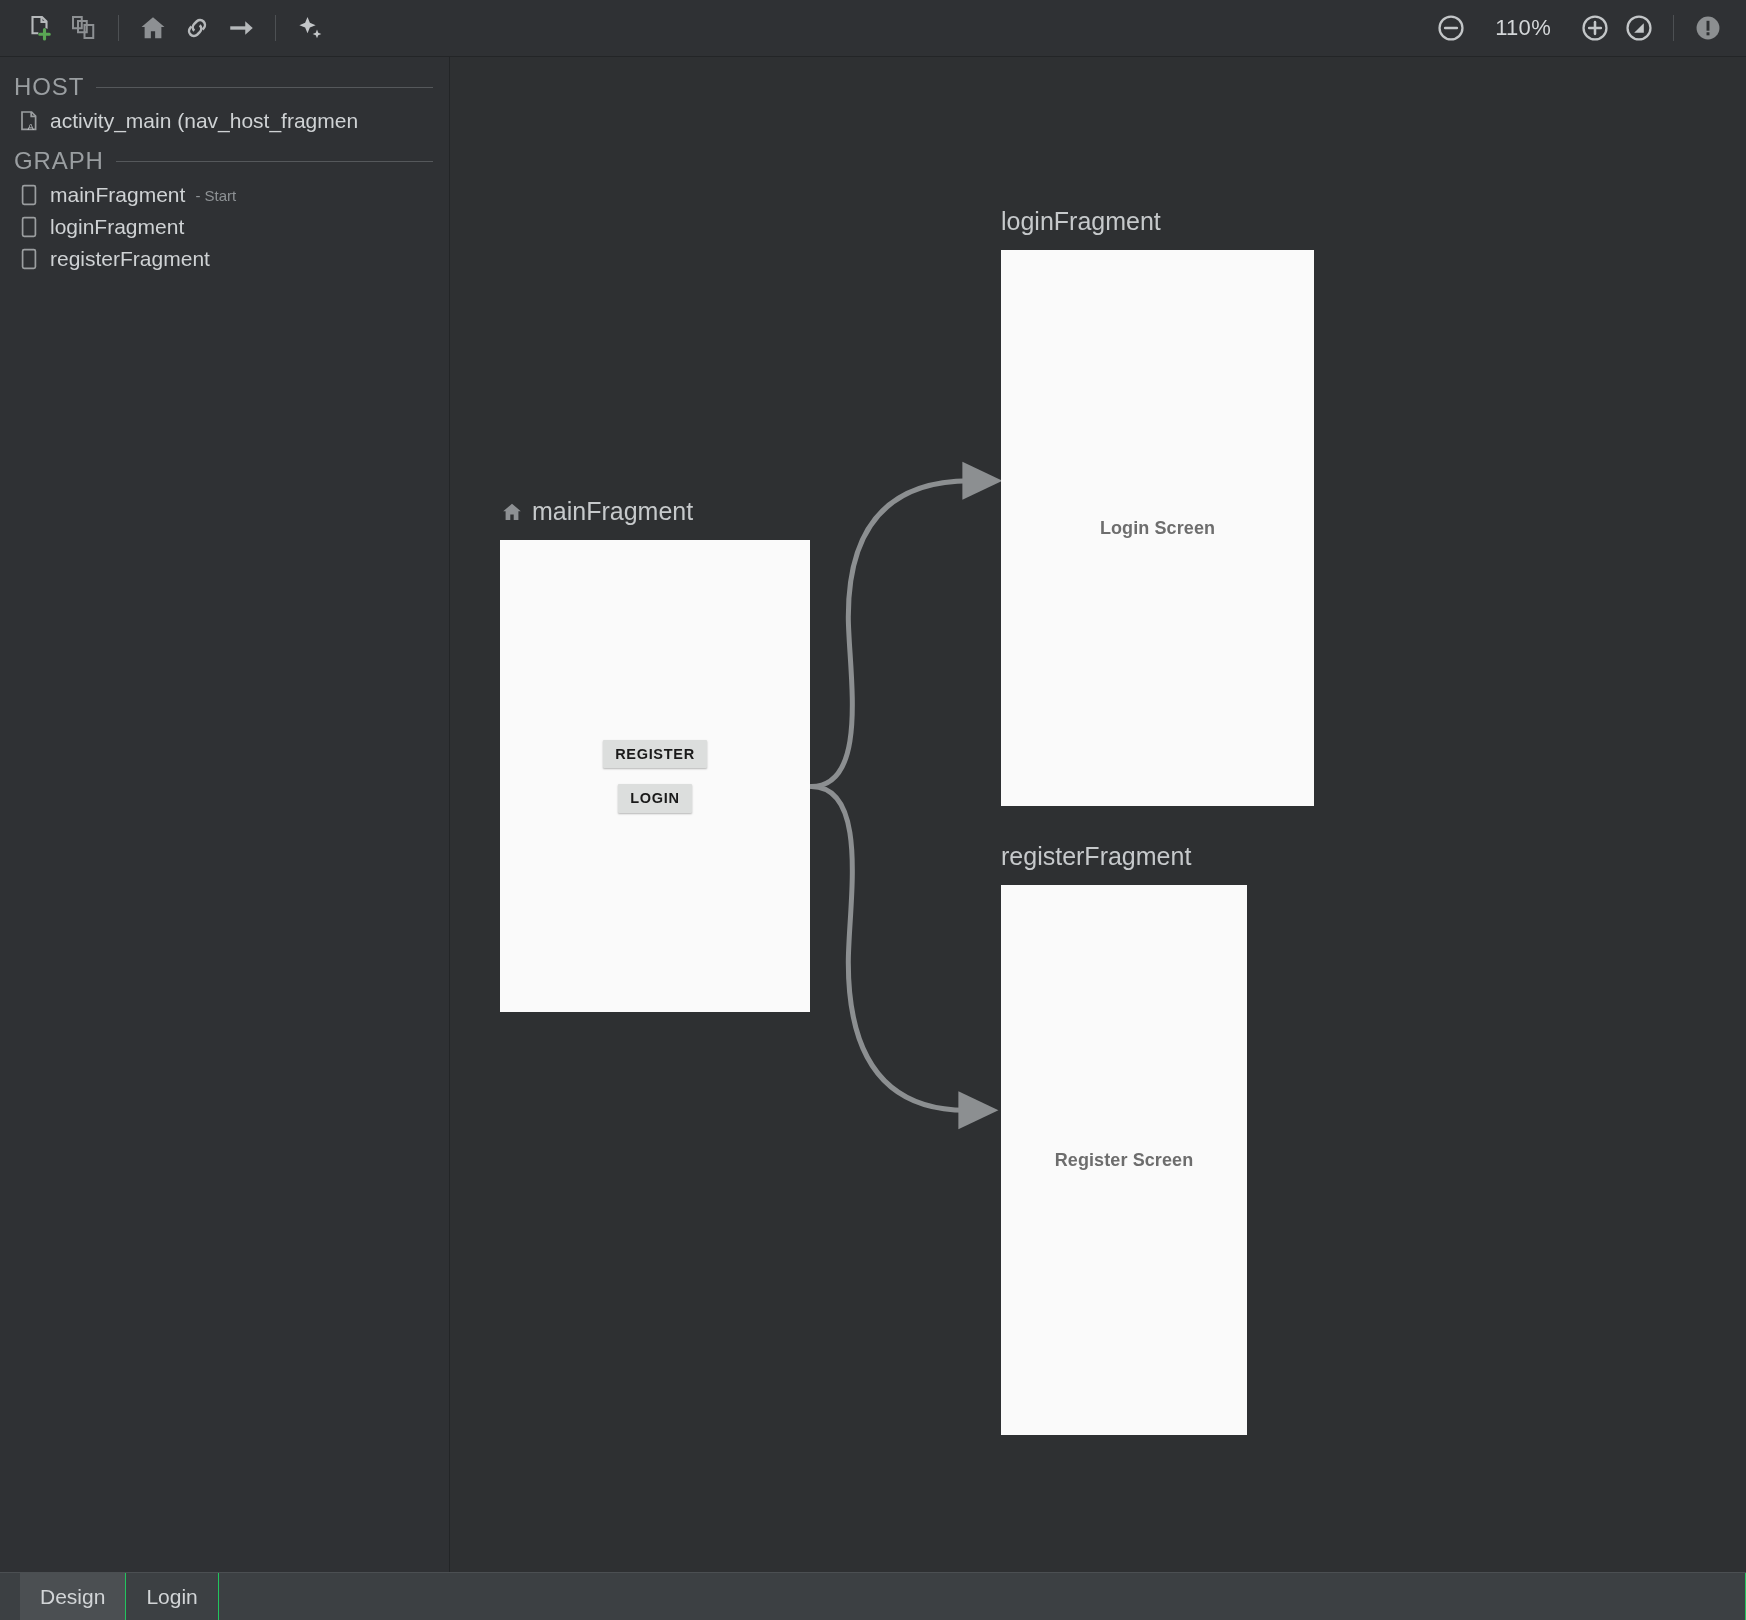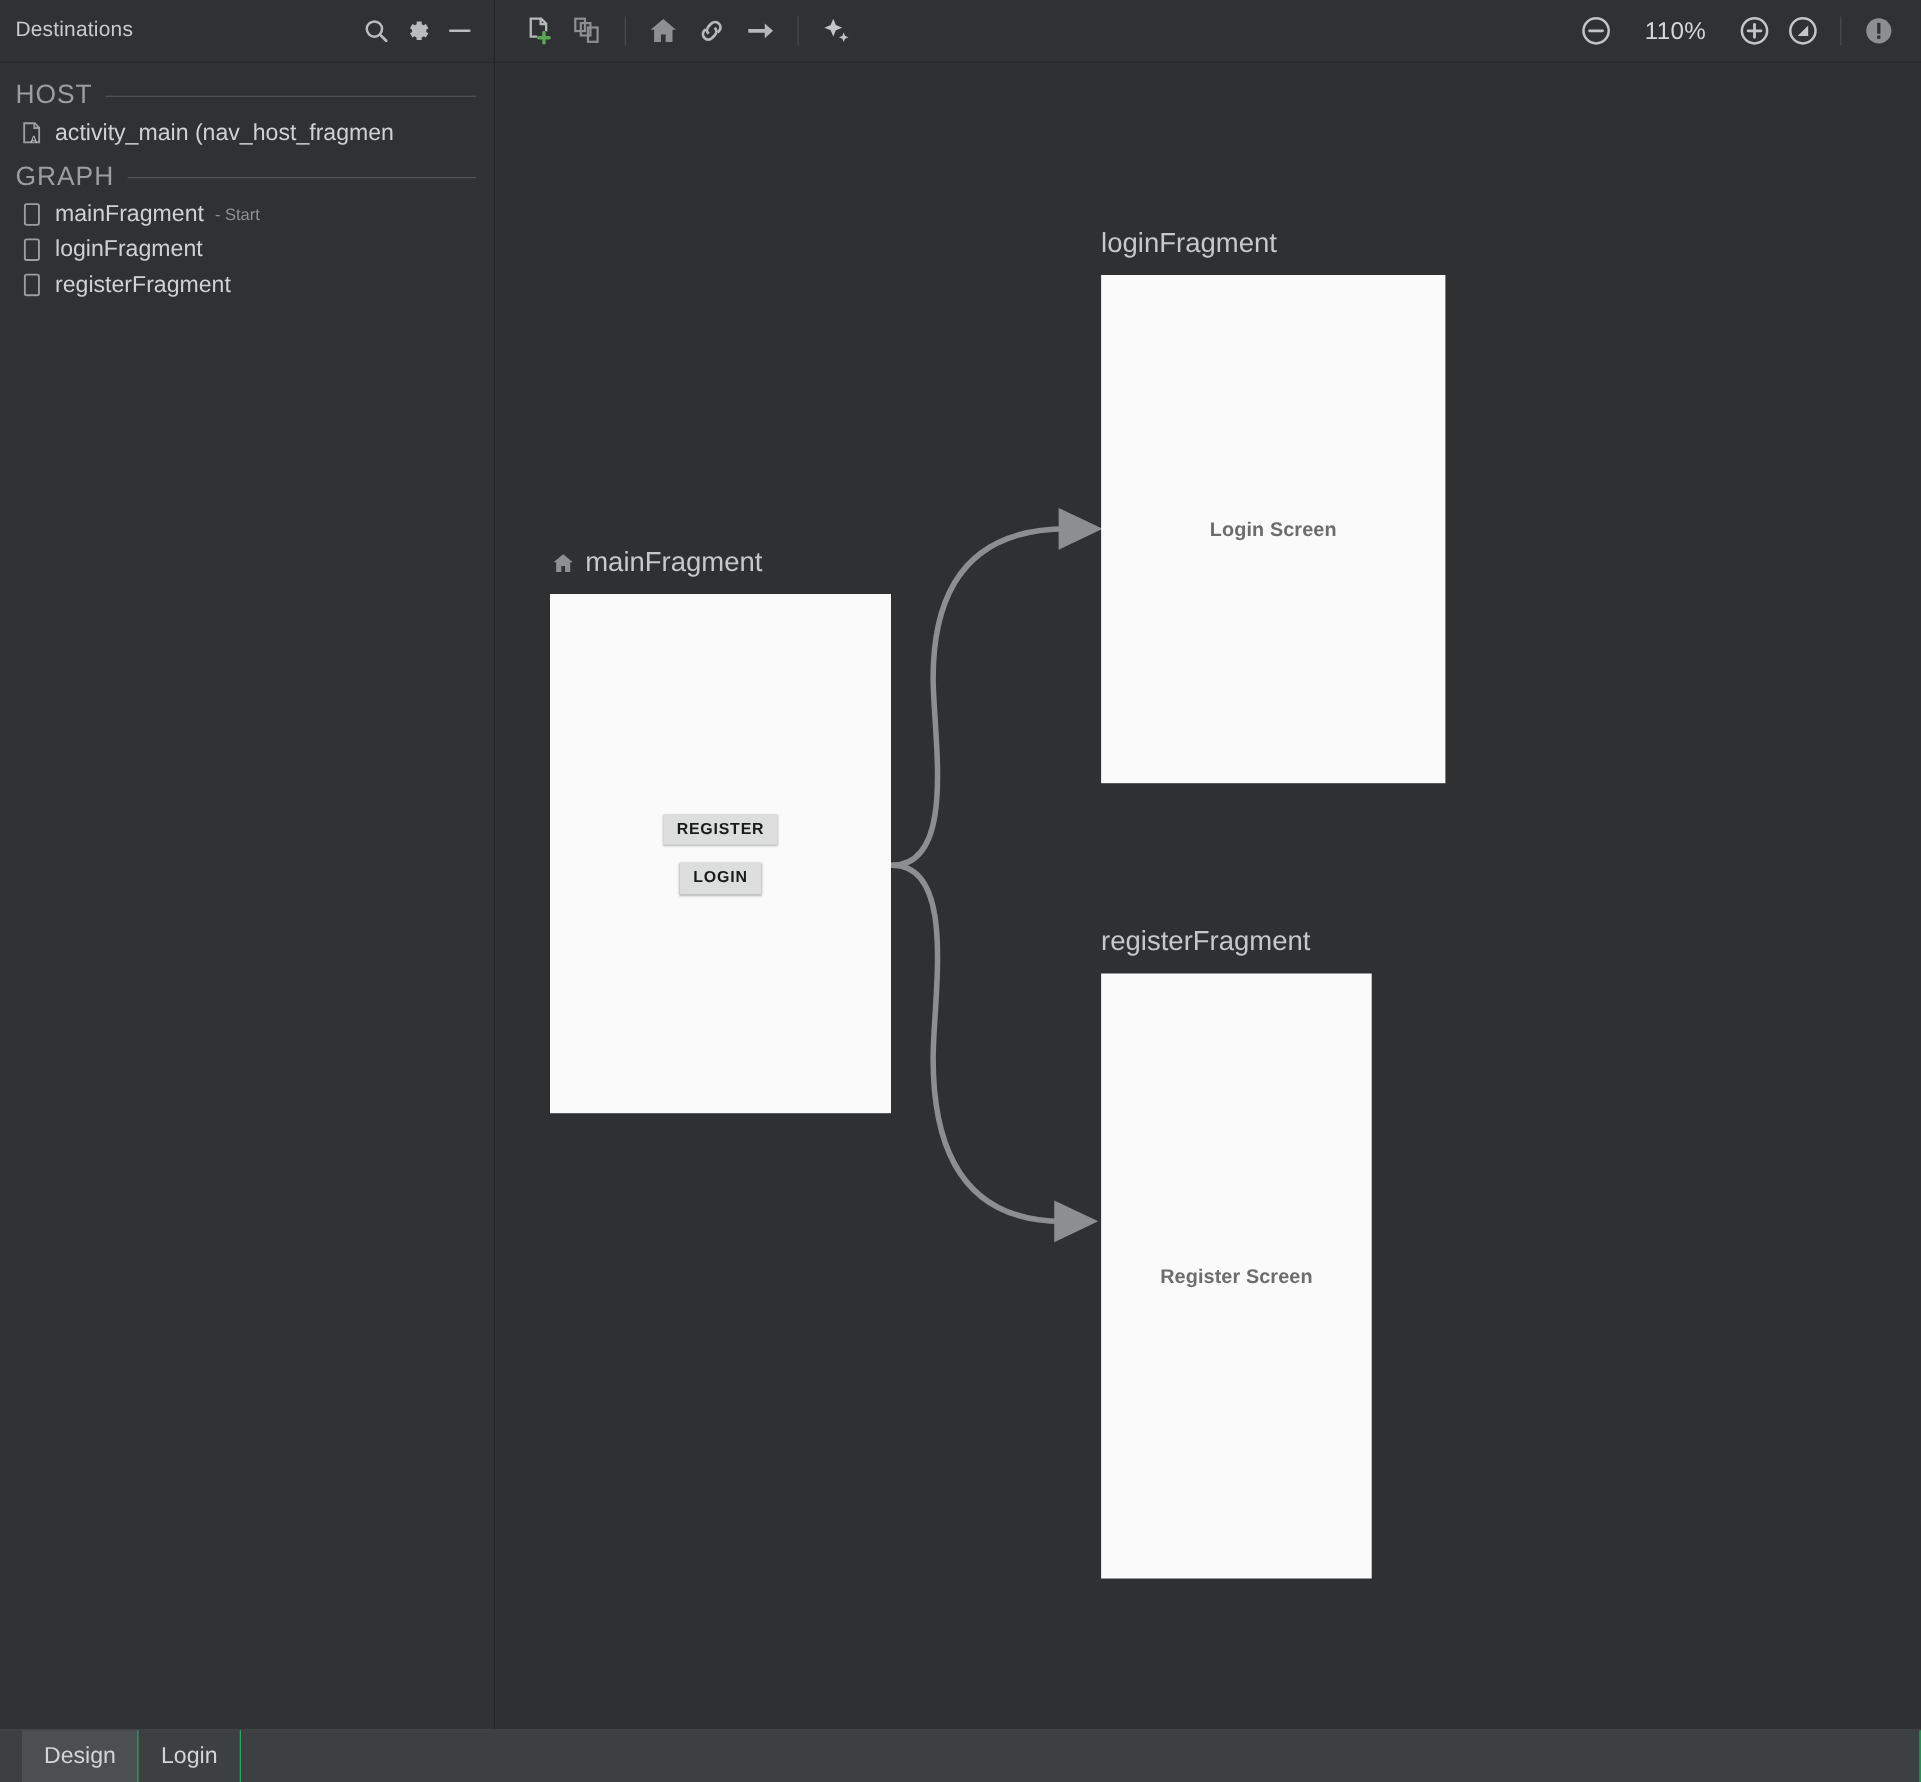--- a/index.html
+++ b/index.html
@@ -243,43 +243,20 @@
     border-left: 0;
   }
 </style>
 </head>
 <body>
 
 <div id="app">
 
   <div class="top-row">
 
-    <div class="sidebar-header">
-      <div class="sidebar-title">Destinations</div>
-
-      <div class="sb-icon-btn" title="Search">
-        <svg width="26" height="26" viewBox="0 0 24 24" fill="none">
-          <circle cx="10.5" cy="10.5" r="6.4" stroke="#b9bcbe" stroke-width="2.1"></circle>
-          <line x1="15.2" y1="15.2" x2="20.4" y2="20.4" stroke="#b9bcbe" stroke-width="2.3" stroke-linecap="round"></line>
-        </svg>
-      </div>
-
-      <div class="sb-icon-btn" title="Settings">
-        <svg width="25" height="25" viewBox="0 0 24 24">
-          <path fill="#b9bcbe" d="M12 8.2a3.8 3.8 0 1 0 0 7.6 3.8 3.8 0 0 0 0-7.6zm0 5.9a2.1 2.1 0 1 1 0-4.2 2.1 2.1 0 0 1 0 4.2z"></path>
-          <path fill="#b9bcbe" d="M20.6 13.6l-1.9-1.1c.05-.33.08-.66.08-1s-.03-.67-.08-1l1.9-1.1-2.2-3.8-1.9 1.1a7.6 7.6 0 0 0-1.73-1l0-2.2h-4.4l0 2.2c-.62.23-1.2.57-1.73 1L6.7 5.6 4.5 9.4l1.9 1.1c-.05.33-.08.66-.08 1s.03.67.08 1L4.5 13.6l2.2 3.8 1.9-1.1c.53.43 1.11.77 1.73 1l0 2.2h4.4l0-2.2c.62-.23 1.2-.57 1.73-1l1.9 1.1 2.2-3.8z"></path>
-        </svg>
-      </div>
-
-      <div class="sb-icon-btn" title="Hide">
-        <svg width="26" height="26" viewBox="0 0 24 24">
-          <line x1="4" y1="12" x2="20" y2="12" stroke="#b9bcbe" stroke-width="2.2" stroke-linecap="round"></line>
-        </svg>
-      </div>
-    </div>
 
     <div class="editor-toolbar">
 
       <div class="tb-btn" title="New Destination">
         <svg width="30" height="30" viewBox="0 0 24 24">
           <path d="M6 3.2h7.6l3.6 3.6v9.4H6z" fill="none" stroke="#b6b9bb" stroke-width="1.7"></path>
           <path d="M13.2 3.2v3.9h3.9" fill="none" stroke="#b6b9bb" stroke-width="1.7"></path>
           <circle cx="15.6" cy="17" r="5.1" fill="#2f3134"></circle>
           <path d="M15.6 13.2v7.6M11.8 17h7.6" stroke="#5aa654" stroke-width="2.5" stroke-linecap="round"></path>
         </svg>
@@ -441,21 +418,21 @@
         <div class="node-preview" style="width:310px; height:472px;">
           <div class="mock-btn">REGISTER</div>
           <div class="mock-btn">LOGIN</div>
         </div>
       </div>
 
       <div class="node" style="left:551px; top:150px;">
         <div class="node-title">
           <span>loginFragment</span>
         </div>
-        <div class="node-preview" style="width:313px; height:462px;">
+        <div class="node-preview" style="width:313px; height:556px;">
           <div class="screen-label">Login Screen</div>
         </div>
       </div>
 
       <div class="node" style="left:551px; top:785px;">
         <div class="node-title">
           <span>registerFragment</span>
         </div>
         <div class="node-preview" style="width:246px; height:550px;">
           <div class="screen-label">Register Screen</div>

